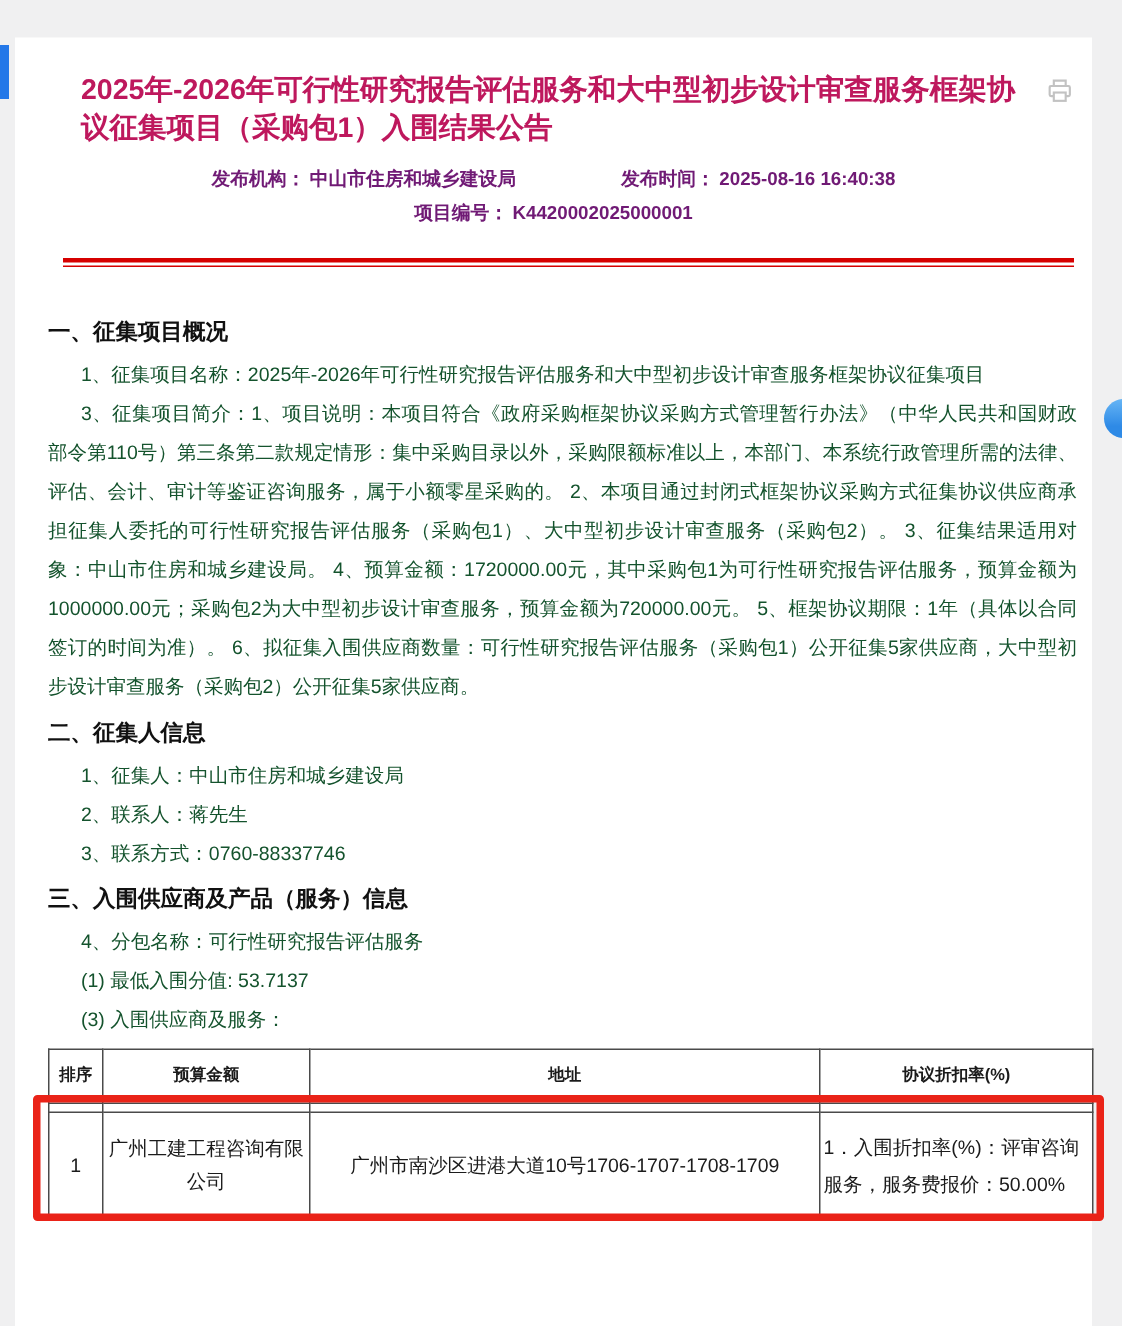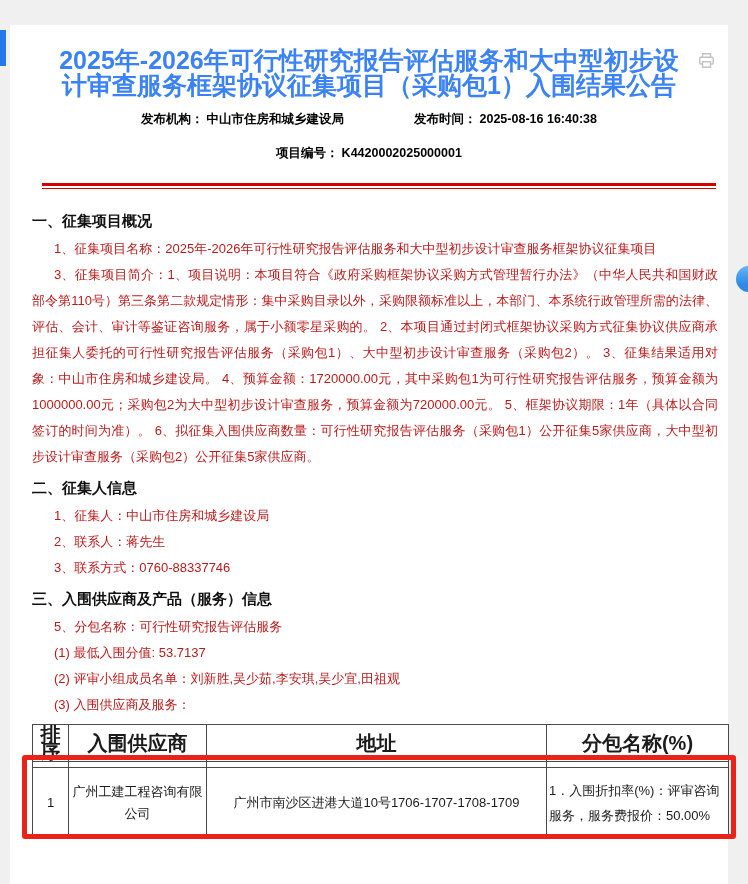--- a/index.html
+++ b/index.html
@@ -32,68 +32,67 @@
     position: absolute;
     left: 736px; top: 266px;
     width: 26px; height: 26px;
     border-radius: 50%;
     background: linear-gradient(180deg, #66b5f5 0%, #2e8ae6 70%);
     z-index: 8;
     cursor: pointer;
   }
   .title {
     margin: 23px 44px 0 44px;
-    text-align: center;
-    color: #3b82f6;
-    font-size: 25px;
+    color: #be185d;
+    font-size: 19px;
     font-weight: bold;
     line-height: 25px;
   }
   .printer {
     position: absolute;
     top: 26px; right: 12px;
     width: 19px; height: 19px;
     cursor: pointer;
   }
-  .meta { margin-top: 13px; text-align: center; color: #000000; font-size: 12.5px; font-weight: bold; }
+  .meta { margin-top: 13px; text-align: center; color: #701a75; font-size: 12.5px; font-weight: bold; }
   .meta-line1 { display: flex; justify-content: center; gap: 70px; line-height: 16px; }
-  .meta-line2 { margin-top: 18px; line-height: 16px; }
+  .meta-line2 { margin-top: 7px; line-height: 16px; }
   .meta .lbl { margin-right: 3px; }
   .divider { margin: 22px 12px 0 32px; }
   .divider .thick { height: 3px; background: #d60000; }
   .divider .thin  { height: 1px; background: #d60000; margin-top: 2px; }
   .content { padding: 0 10px 0 22px; }
   .sec-heading {
     font-size: 15px; font-weight: bold; color: #111;
     margin: 8px 0 6px 0; line-height: 19px;
   }
-  .sec-heading.first { margin-top: 22px; }
+  .sec-heading.first { margin-top: 34px; }
   .item {
     margin: 0;
     font-size: 13px;
     line-height: 26px;
     text-indent: 22px;
-    color: #b91c1c;
+    color: #14532d;
     text-align: justify;
   }
   .table-wrap { position: relative; margin-top: 6px; width: 696px; }
   table.suppliers {
     border-collapse: collapse;
     width: 696px;
     table-layout: fixed;
   }
   table.suppliers th, table.suppliers td {
     border: 1px solid #4a4a4a;
     font-size: 13px;
     vertical-align: middle;
     padding: 2px;
     overflow: hidden;
   }
   table.suppliers th {
-    font-size: 20px; font-weight: bold;
+    font-size: 11px; font-weight: bold;
     text-align: center; line-height: 17px;
     height: 36px; padding: 1px;
   }
   col.c-rank { width: 36px; }
   col.c-supplier { width: 138px; }
   col.c-address { width: 340px; }
   col.c-discount { width: 182px; }
   tr.spacer-row td { height: 6px; padding: 0; }
   tr.data-row td { height: 70px; }
   td.cell-center { text-align: center; line-height: 22px; }
@@ -151,40 +150,39 @@
     <h2 class="sec-heading first">一、征集项目概况</h2>
     <p class="item">1、征集项目名称：2025年-2026年可行性研究报告评估服务和大中型初步设计审查服务框架协议征集项目</p>
     <p class="item">3、征集项目简介：1、项目说明：本项目符合《政府采购框架协议采购方式管理暂行办法》（中华人民共和国财政部令第110号）第三条第二款规定情形：集中采购目录以外，采购限额标准以上，本部门、本系统行政管理所需的法律、评估、会计、审计等鉴证咨询服务，属于小额零星采购的。 2、本项目通过封闭式框架协议采购方式征集协议供应商承担征集人委托的可行性研究报告评估服务（采购包1）、大中型初步设计审查服务（采购包2）。 3、征集结果适用对象：中山市住房和城乡建设局。 4、预算金额：1720000.00元，其中采购包1为可行性研究报告评估服务，预算金额为1000000.00元；采购包2为大中型初步设计审查服务，预算金额为720000.00元。 5、框架协议期限：1年（具体以合同签订的时间为准）。 6、拟征集入围供应商数量：可行性研究报告评估服务（采购包1）公开征集5家供应商，大中型初步设计审查服务（采购包2）公开征集5家供应商。</p>
 
     <h2 class="sec-heading">二、征集人信息</h2>
     <p class="item">1、征集人：中山市住房和城乡建设局</p>
     <p class="item">2、联系人：蒋先生</p>
     <p class="item">3、联系方式：0760-88337746</p>
 
     <h2 class="sec-heading">三、入围供应商及产品（服务）信息</h2>
-    <p class="item">5、分包名称：可行性研究报告评估服务</p>
+    <p class="item">4、分包名称：可行性研究报告评估服务</p>
     <p class="item">(1) 最低入围分值: 53.7137</p>
-    <p class="item">(2) 评审小组成员名单：刘新胜,吴少茹,李安琪,吴少宜,田祖观</p>
     <p class="item">(3) 入围供应商及服务：</p>
 
     <div class="table-wrap">
       <div class="annotation-box"></div>
       <table class="suppliers">
         <colgroup>
           <col class="c-rank">
             <col class="c-supplier">
             <col class="c-address">
             <col class="c-discount">
         </colgroup>
         <thead>
           <tr>
             <th>排序</th>
-            <th>入围供应商</th>
+            <th>预算金额</th>
             <th>地址</th>
-            <th>分包名称(%)</th>
+            <th>协议折扣率(%)</th>
           </tr>
         </thead>
         <tbody>
           <tr class="spacer-row">
             <td></td>
               <td></td>
               <td></td>
               <td></td>
           </tr>
           <tr class="data-row">

